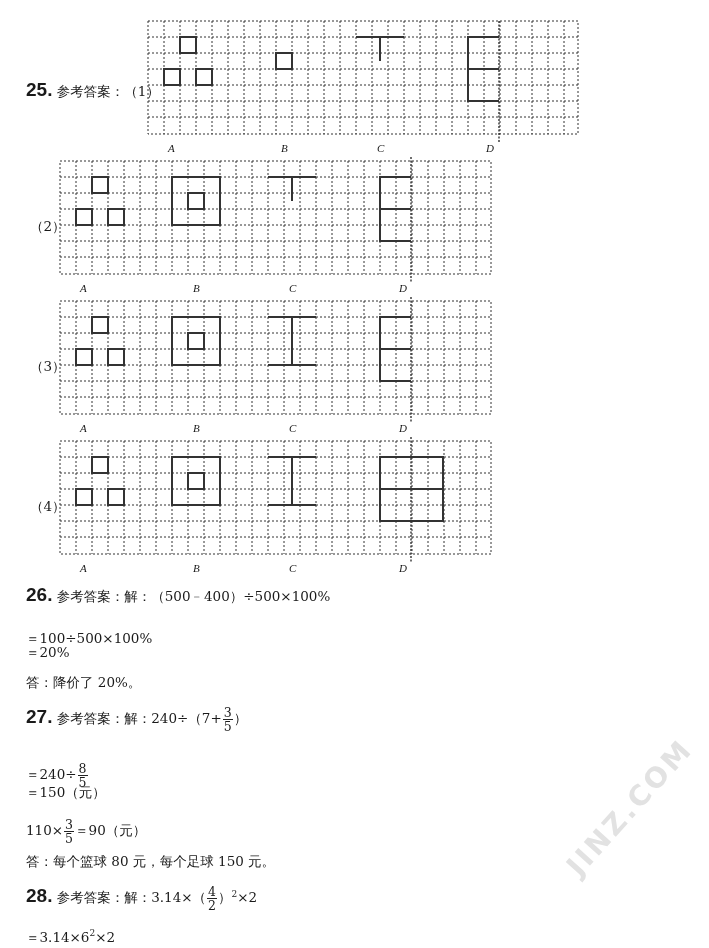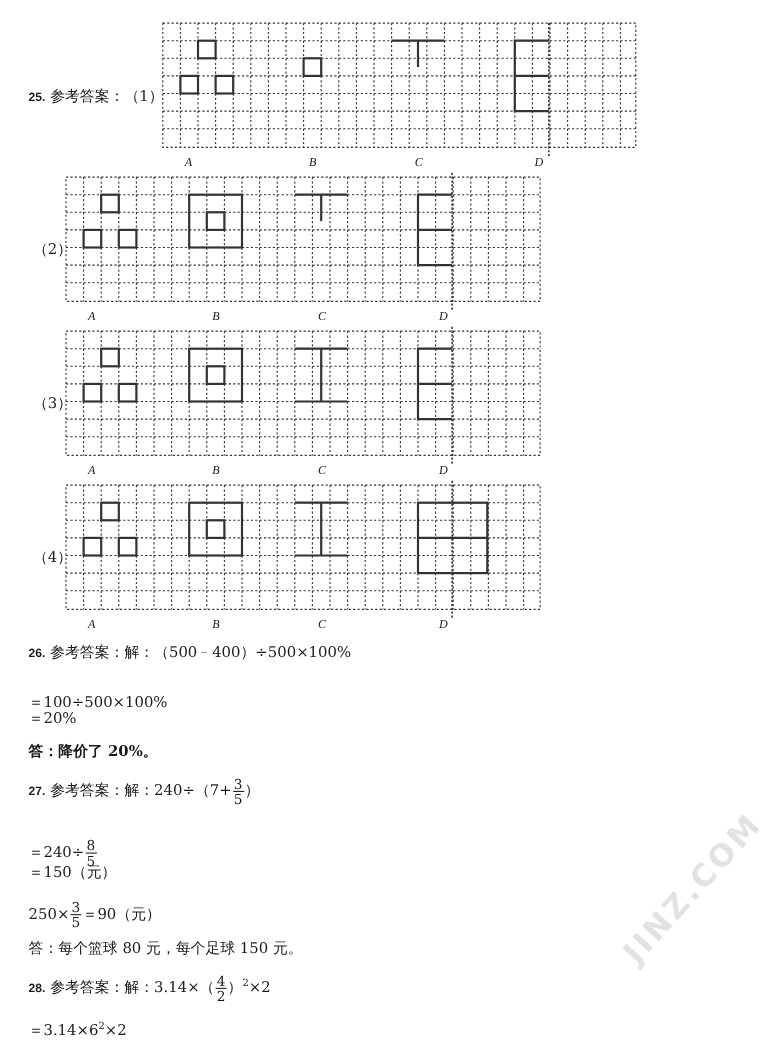--- a/index.html
+++ b/index.html
@@ -1,19 +1,19 @@
 <!DOCTYPE html>
 <html><head>
 <meta charset="utf-8">
 <style>
   html, body { margin:0; padding:0; background:#ffffff; }
   body { width:709px; height:948px; position:relative; overflow:hidden;
          font-family:"DejaVu Serif","Liberation Serif",serif; color:#1a1a1a; }
   .abs { position:absolute; }
-  .qnum { font-family:"Liberation Sans","DejaVu Sans",sans-serif; font-weight:bold; font-size:11px; }
+  .qnum { font-family:"Liberation Sans","DejaVu Sans",sans-serif; font-weight:bold; font-size:19px; }
   .line { position:absolute; left:26px; font-size:13.5px; white-space:nowrap; }
   .lbl { position:absolute; font-style:italic; font-size:11px; font-family:"Liberation Serif",serif; }
   svg.grid { position:absolute; overflow:visible; }
   .frac { display:inline-flex; flex-direction:column; align-items:center; vertical-align:middle;
           font-size:12.5px; line-height:13px; margin:0 1px; }
   .frac .num { border-bottom:1px solid #222; padding:0 1px; }
   sup { font-size:9px; }
   .wm { position:absolute; left:560px; top:820px; width:160px; height:140px; pointer-events:none; }
 </style>
 </head>
@@ -246,38 +246,38 @@
 <span class="lbl" style="left:193px;top:562px;">B</span>
 <span class="lbl" style="left:289px;top:562px;">C</span>
 <span class="lbl" style="left:399px;top:562px;">D</span>
 
 <div class="line" style="top:584px;">
   <span class="qnum">26.</span>
   <span>参考答案：解：</span><span>（500﹣400）÷500×100%</span>
 </div>
 <div class="line" style="top:630px;">＝100÷500×100%</div>
 <div class="line" style="top:644px;">＝20%</div>
-<div class="line" style="top:674px;font-weight:bold;">答：降价了 20%。</div>
+<div class="line" style="top:674px;">答：降价了 20%。</div>
 
 <div class="line" style="top:706px;">
   <span class="qnum">27.</span>
   <span>参考答案：解：</span><span>240÷（7+</span><span class="frac">
       <span class="num">3</span>
       <span>5</span>
     </span><span>）</span>
 </div>
 <div class="line" style="top:762px;">
   <span>＝240÷</span><span class="frac">
       <span class="num">8</span>
       <span>5</span>
     </span>
 </div>
 <div class="line" style="top:784px;">＝150（元）</div>
 <div class="line" style="top:818px;">
-  <span>250×</span><span class="frac">
+  <span>110×</span><span class="frac">
       <span class="num">3</span>
       <span>5</span>
     </span><span>＝90（元）</span>
 </div>
 <div class="line" style="top:853px;">答：每个篮球 80 元，每个足球 150 元。</div>
 
 <div class="line" style="top:885px;">
   <span class="qnum">28.</span>
   <span>参考答案：解：</span><span>3.14×（</span><span class="frac">
       <span class="num">4</span>

